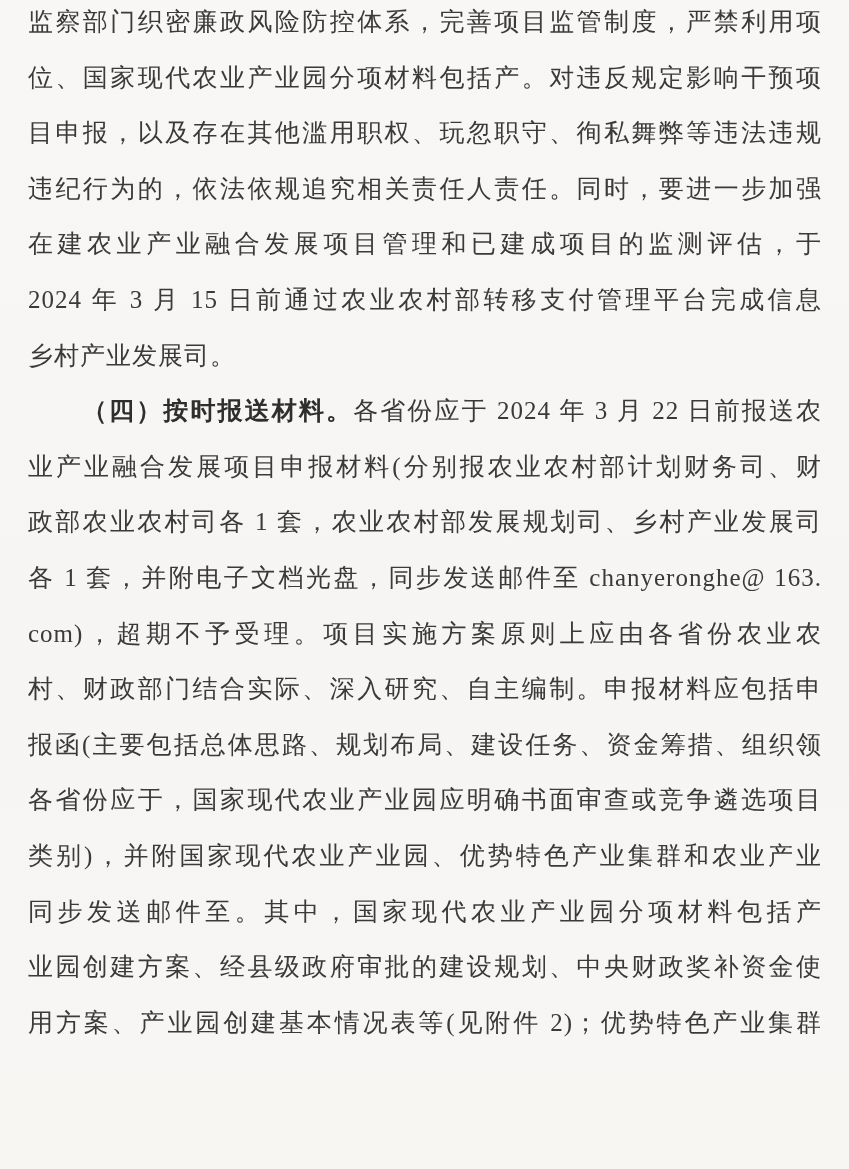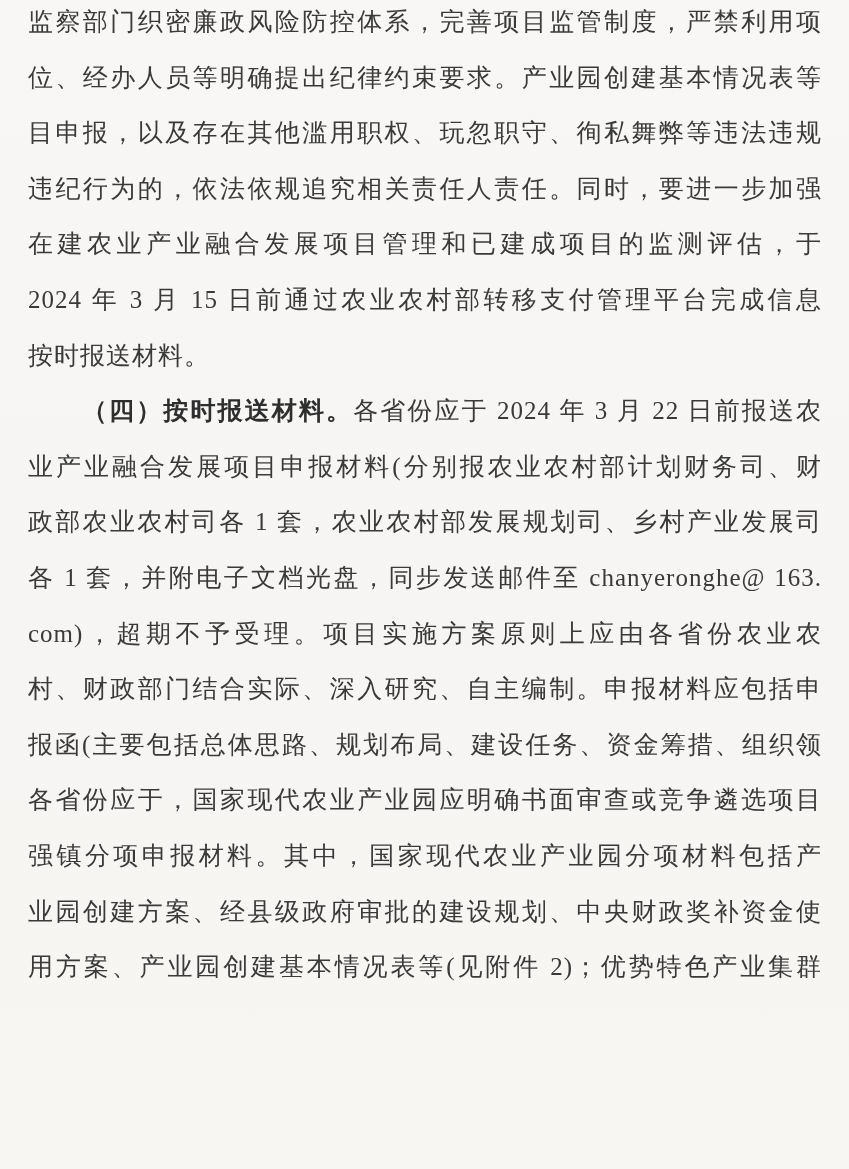--- a/index.html
+++ b/index.html
@@ -49,31 +49,32 @@
     color: #2e2e2e;
     font-family: Liberation Mono, monospace;
   }
 </style>
 </head>
 <body>
 
 <div class="page">
   <div class="text-block">
       <div class="line">监察部门织密廉政风险防控体系，完善项目监管制度，严禁利用项</div>
-      <div class="line">位、经办人员等明确提出纪律约束要求。产业园创建基本情况表等</div>
+      <div class="line">位、国家现代农业产业园分项材料包括产。对违反规定影响干预项</div>
       <div class="line">目申报，以及存在其他滥用职权、玩忽职守、徇私舞弊等违法违规</div>
       <div class="line">违纪行为的，依法依规追究相关责任人责任。同时，要进一步加强</div>
       <div class="line">在建农业产业融合发展项目管理和已建成项目的监测评估，于</div>
       <div class="line">2024 年 3 月 15 日前通过农业农村部转移支付管理平台完成信息</div>
-      <div class="line last">按时报送材料。</div>
+      <div class="line last">乡村产业发展司。</div>
       <div class="line indent"><span class="bold">（四）按时报送材料。</span>各省份应于 2024 年 3 月 22 日前报送农</div>
       <div class="line">业产业融合发展项目申报材料(分别报农业农村部计划财务司、财</div>
       <div class="line">政部农业农村司各 1 套，农业农村部发展规划司、乡村产业发展司</div>
       <div class="line">各 1 套，并附电子文档光盘，同步发送邮件至 chanyeronghe@ 163.</div>
       <div class="line">com)，超期不予受理。项目实施方案原则上应由各省份农业农</div>
       <div class="line">村、财政部门结合实际、深入研究、自主编制。申报材料应包括申</div>
       <div class="line">报函(主要包括总体思路、规划布局、建设任务、资金筹措、组织领</div>
       <div class="line">各省份应于，国家现代农业产业园应明确书面审查或竞争遴选项目</div>
-      <div class="line">强镇分项申报材料。其中，国家现代农业产业园分项材料包括产</div>
+      <div class="line">类别)，并附国家现代农业产业园、优势特色产业集群和农业产业</div>
+      <div class="line">同步发送邮件至。其中，国家现代农业产业园分项材料包括产</div>
       <div class="line">业园创建方案、经县级政府审批的建设规划、中央财政奖补资金使</div>
       <div class="line">用方案、产业园创建基本情况表等(见附件 2)；优势特色产业集群</div>
     </div>
 </div>
 
 </body></html>

